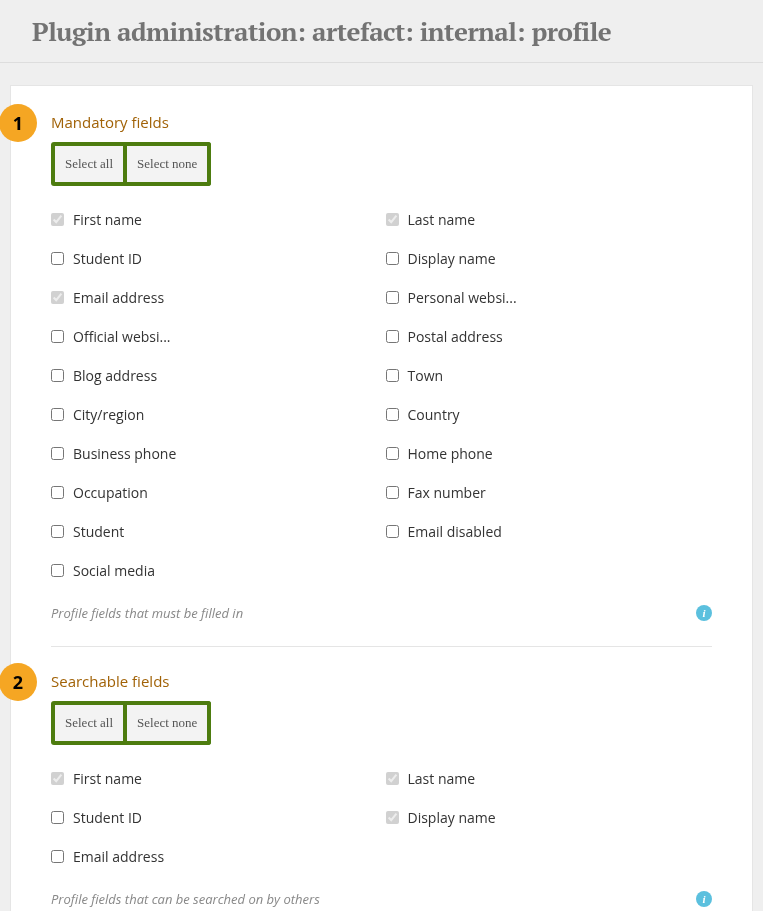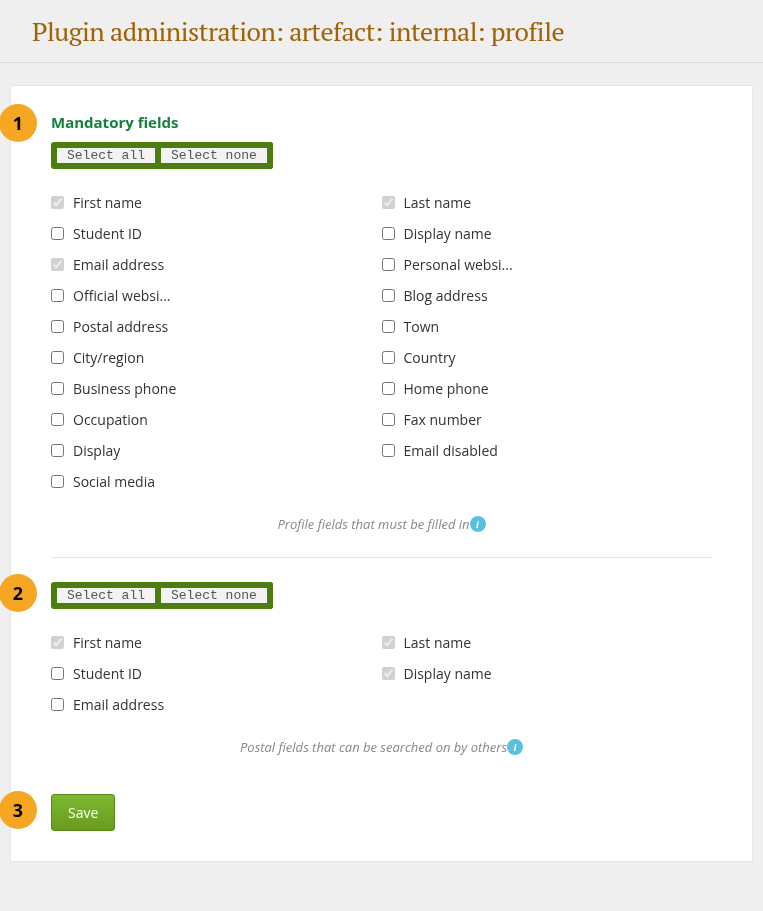--- a/index.html
+++ b/index.html
@@ -8,22 +8,22 @@
       background: #efefef;
       color: #333;
       font-size: 14px;
     }
     .page-header {
       padding: 14px 32px;
       border-bottom: 1px solid #ddd;
     }
     .page-title {
       font-size: 26px;
-      font-weight: 400;
-      color: #a16207;
+      font-weight: 700;
+      color: #737373;
       font-family: "PT Serif", Georgia, serif;
       letter-spacing: -0.5px;
     }
     .content-panel {
       background: #fff;
       margin: 22px 10px 10px 10px;
       padding: 26px 40px 30px 40px;
       border: 1px solid #e5e5e5;
     }
     .section {
@@ -45,49 +45,48 @@
       color: #000;
       font-weight: 700;
       font-size: 18px;
       display: flex;
       align-items: center;
       justify-content: center;
       z-index: 10;
     }
     .section-title {
       font-size: 15px;
-      color: #15803d;
+      color: #a16207;
       margin-bottom: 10px;
-      font-weight: bold;
     }
     .btn-group {
       display: inline-flex;
     }
     .btn {
       background: #f3f3f3;
-      border: 6px solid #4d7c0f;
-      padding: 0 10px;
+      border: 4px solid #4d7c0f;
+      padding: 10px 10px;
       font-size: 13px;
       color: #555;
       cursor: pointer;
-      font-family: Liberation Mono, monospace;
+      font-family: Liberation Serif, serif;
     }
     .btn-group .btn:first-child {
       border-top-left-radius: 3px;
       border-bottom-left-radius: 3px;
     }
     .btn-group .btn:last-child {
       border-top-right-radius: 3px;
       border-bottom-right-radius: 3px;
       border-left: none;
     }
     .checkbox-grid {
       display: grid;
       grid-template-columns: 1fr 1fr;
-      gap: 0;
+      gap: 8px;
       margin-top: 18px;
       margin-bottom: 18px;
     }
     .checkbox-item {
       display: flex;
       align-items: center;
       padding: 6px 0;
       gap: 9px;
     }
     .checkbox-item input[type="checkbox"] {
@@ -99,21 +98,21 @@
     .checkbox-item input[type="checkbox"]:disabled {
       cursor: default;
     }
     .checkbox-item label {
       color: #333;
       cursor: pointer;
       font-size: 14px;
     }
     .help-row {
       display: flex;
-      justify-content: center;
+      justify-content: space-between;
       align-items: center;
       margin-top: 10px;
     }
     .help-text {
       font-style: italic;
       color: #888;
       font-size: 13px;
     }
     .info-icon {
       width: 16px;
@@ -195,28 +194,28 @@
         </div>
         <div class="checkbox-item">
           <input type="checkbox" id="mandatory-cb-7" style="">
           <label for="mandatory-cb-7">Personal websi...</label>
         </div>
         <div class="checkbox-item">
           <input type="checkbox" id="mandatory-cb-6" style="">
           <label for="mandatory-cb-6">Official websi...</label>
         </div>
         <div class="checkbox-item">
+          <input type="checkbox" id="mandatory-cb-9" style="">
+          <label for="mandatory-cb-9">Postal address</label>
+        </div>
+        <div class="checkbox-item">
           <input type="checkbox" id="mandatory-cb-8" style="">
           <label for="mandatory-cb-8">Blog address</label>
         </div>
         <div class="checkbox-item">
-          <input type="checkbox" id="mandatory-cb-9" style="">
-          <label for="mandatory-cb-9">Postal address</label>
-        </div>
-        <div class="checkbox-item">
           <input type="checkbox" id="mandatory-cb-10" style="">
           <label for="mandatory-cb-10">Town</label>
         </div>
         <div class="checkbox-item">
           <input type="checkbox" id="mandatory-cb-11" style="">
           <label for="mandatory-cb-11">City/region</label>
         </div>
         <div class="checkbox-item">
           <input type="checkbox" id="mandatory-cb-12" style="">
           <label for="mandatory-cb-12">Country</label>
@@ -232,21 +231,21 @@
         <div class="checkbox-item">
           <input type="checkbox" id="mandatory-cb-17" style="">
           <label for="mandatory-cb-17">Occupation</label>
         </div>
         <div class="checkbox-item">
           <input type="checkbox" id="mandatory-cb-16" style="">
           <label for="mandatory-cb-16">Fax number</label>
         </div>
         <div class="checkbox-item">
           <input type="checkbox" id="mandatory-cb-18" style="">
-          <label for="mandatory-cb-18">Display</label>
+          <label for="mandatory-cb-18">Student</label>
         </div>
         <div class="checkbox-item">
           <input type="checkbox" id="mandatory-cb-19" style="">
           <label for="mandatory-cb-19">Email disabled</label>
         </div>
         <div class="checkbox-item">
           <input type="checkbox" id="mandatory-cb-20" style="">
           <label for="mandatory-cb-20">Social media</label>
         </div>
       </div>
@@ -254,20 +253,21 @@
       <span class="help-text">Profile fields that must be filled in</span>
       <span class="info-icon">i</span>
     </div>
   </div>
 
   <hr class="divider">
 
   <div class="section">
     <div class="section-header">
       <div class="marker">2</div>
+      <div class="section-title">Searchable fields</div>
       <div class="btn-group">
         <button class="btn">Select all</button>
         <button class="btn">Select none</button>
       </div>
     </div>
     <div class="checkbox-grid" id="searchable-grid">
         <div class="checkbox-item">
           <input type="checkbox" disabled="" id="searchable-cb-0" checked="" style="">
           <label for="searchable-cb-0">First name</label>
         </div>
@@ -282,21 +282,21 @@
         <div class="checkbox-item">
           <input type="checkbox" disabled="" id="searchable-cb-3" checked="" style="">
           <label for="searchable-cb-3">Display name</label>
         </div>
         <div class="checkbox-item">
           <input type="checkbox" id="searchable-cb-4" style="">
           <label for="searchable-cb-4">Email address</label>
         </div>
       </div>
     <div class="help-row">
-      <span class="help-text">Postal fields that can be searched on by others</span>
+      <span class="help-text">Profile fields that can be searched on by others</span>
       <span class="info-icon">i</span>
     </div>
   </div>
 
   <div class="save-row">
     <div class="marker">3</div>
     <button class="btn-save">Save</button>
   </div>
 
 </div>

